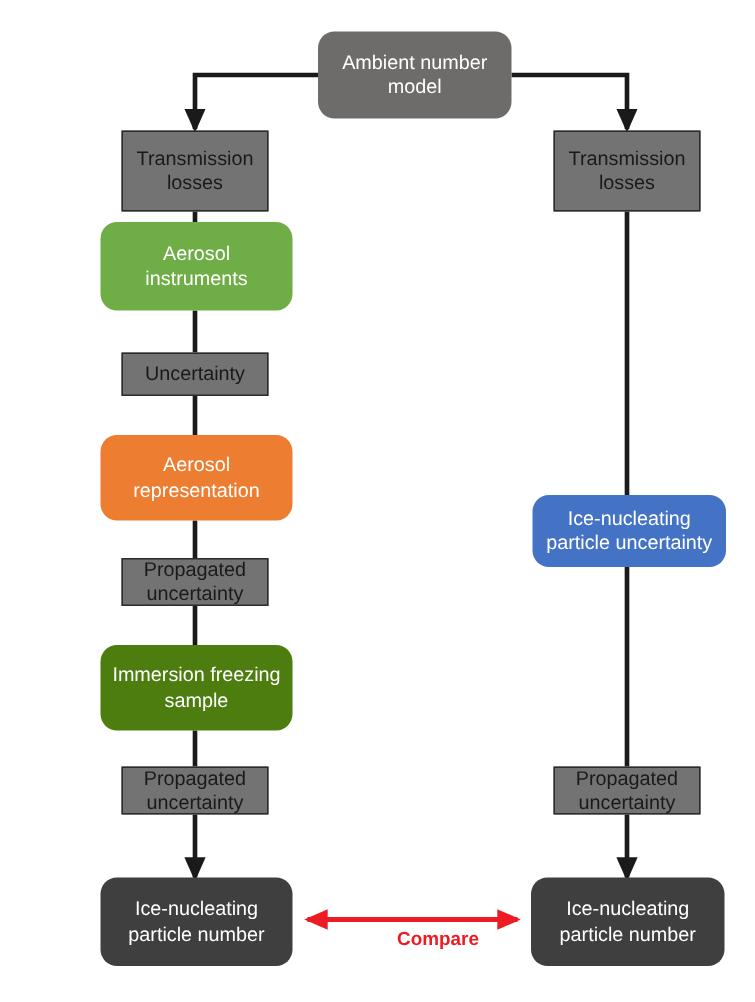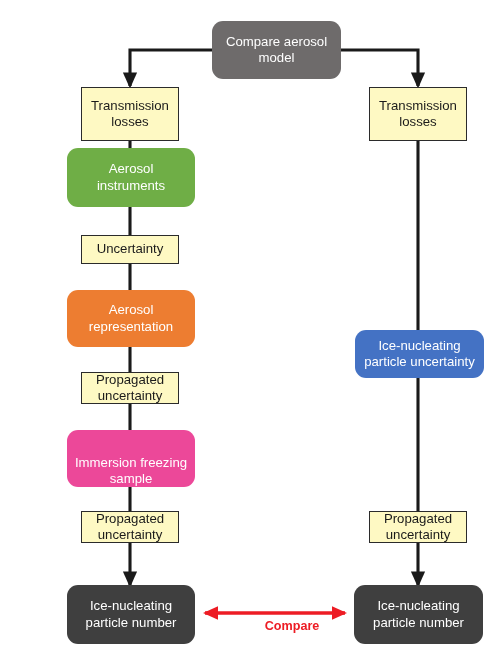--- a/index.html
+++ b/index.html
@@ -27,35 +27,35 @@
     line-height: 1.22;
     z-index: 3;
   }
   .node .lbl {
     display: block;
     width: 100%;
     padding: 0 4px;
   }
   
   .plain {
-    background: #fef9c3;
+    background: #737373;
     border: 1.3px solid #2b2b2b;
     color: #1a1a1a;
     font-size: 13.2px;
   }
   
   .solid {
     border-radius: 11px;
     color: #ffffff;
     font-size: 13.2px;
   }
   .solid.gray-top   { background: #6E6B6B; }
   .solid.green      { background: #6FAE46; }
   .solid.orange     { background: #ED7D31; }
-  .solid.red        { background: #ec4899; align-items: flex-end; }
+  .solid.red        { background: #4d7c0f; }
   .solid.blue       { background: #4472C4; }
   .solid.dark       { background: #3F3F3F; }
 
   
   #edges {
     position: absolute;
     left: 0;
     top: 0;
     width: 503px;
     height: 668px;
@@ -104,21 +104,21 @@
 
       <path d="M 418 141 L 418 330"></path>
       <path d="M 418 378 L 418 511"></path>
       <path d="M 418 543 L 418 585" marker-end="url(#ah)"></path>
     </g>
 
     <path d="M 205 613 L 345 613" stroke="#ED1C24" stroke-width="3.4" fill="none" marker-start="url(#ahr)" marker-end="url(#ahr)"></path>
   </svg>
 
   <div class="node solid gray-top" style="left:212px; top:21px; width:129px; height:58px;">
-    <span class="lbl"><span>Compare aerosol</span><br><span>model</span></span>
+    <span class="lbl"><span>Ambient number</span><br><span>model</span></span>
   </div>
 
   <div class="node plain" style="left:81px; top:87px; width:98px; height:54px;">
     <span class="lbl"><span>Transmission</span><br><span>losses</span></span>
   </div>
 
   <div class="node solid green" style="left:67px; top:148px; width:128px; height:59px;">
     <span class="lbl"><span>Aerosol</span><br><span>instruments</span></span>
   </div>
 

